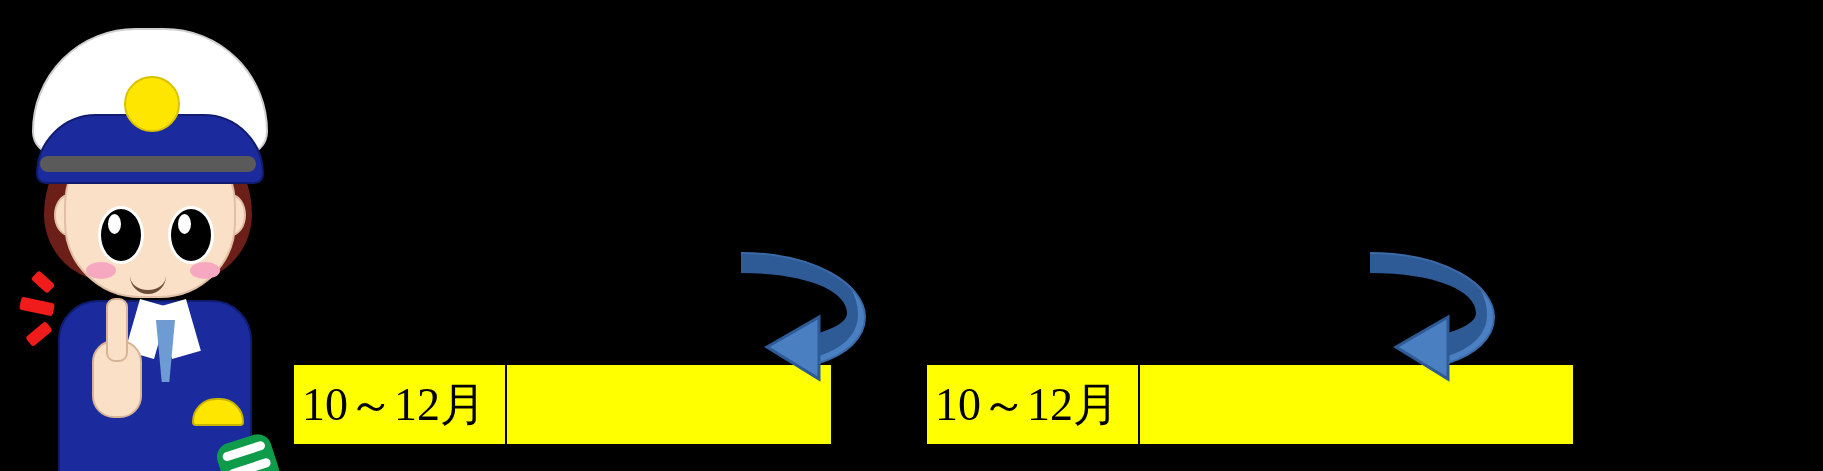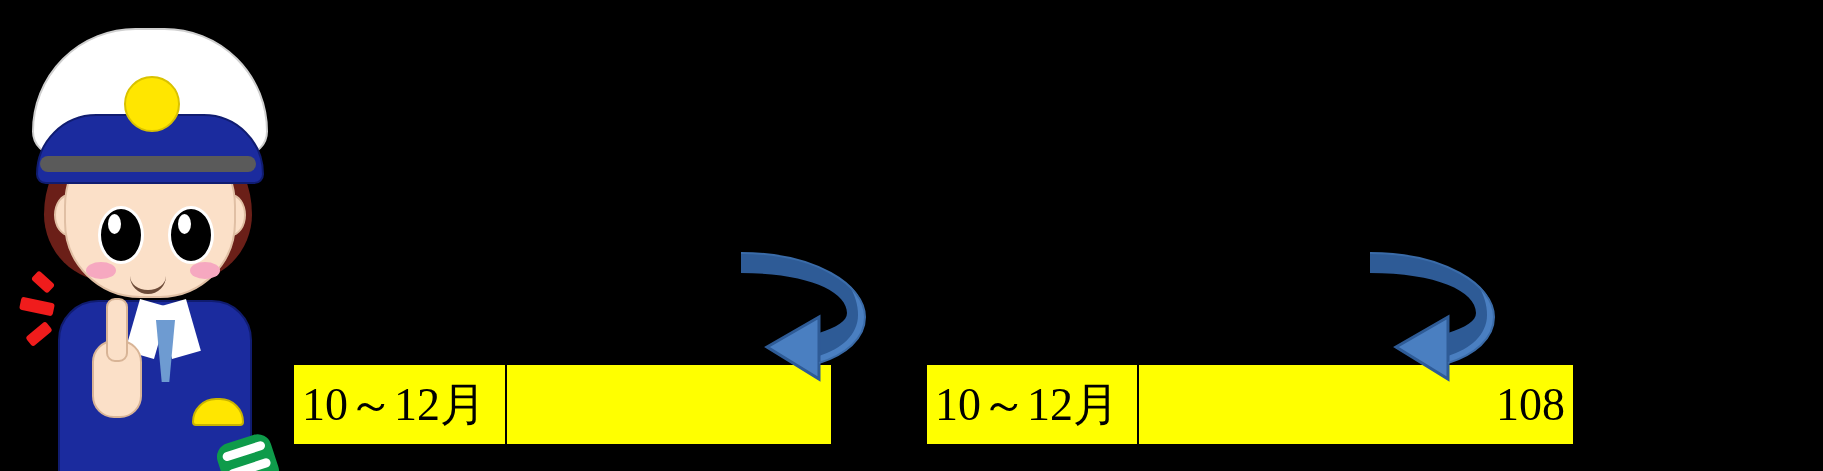--- a/index.html
+++ b/index.html
@@ -118,21 +118,20 @@
         <span class="sp3"></span>
     </div>
   </div>
 
   <div class="tbl" id="tbl-left">
     <div class="cell label">10～12月</div>
   </div>
 
   <div class="tbl" id="tbl-right">
     <div class="cell label">10～12月</div>
-    <div class="cell value">108</div>
   </div>
 
   <div class="arrow" id="arrow-left">
     <svg viewBox="0 0 185 140" width="185" height="140" aria-hidden="true">
       <path d="M16 12 L16 48 C62 48 108 62 116 86 L116 86 C108 50 62 38 16 38 Z" fill="none"></path>
       <path d="M18 10 C92 10 142 42 142 74 C142 96 122 112 96 120
                L96 136 L44 104 L96 74 L96 90
                C114 84 124 78 124 70 C124 48 84 30 18 30 Z" fill="#2E5B96"></path>
       <path d="M96 120 C122 112 142 96 142 74 C142 62 136 51 126 42
                C132 52 135 62 135 72 C135 92 118 106 96 113 Z" fill="#4A7FC1"></path>

